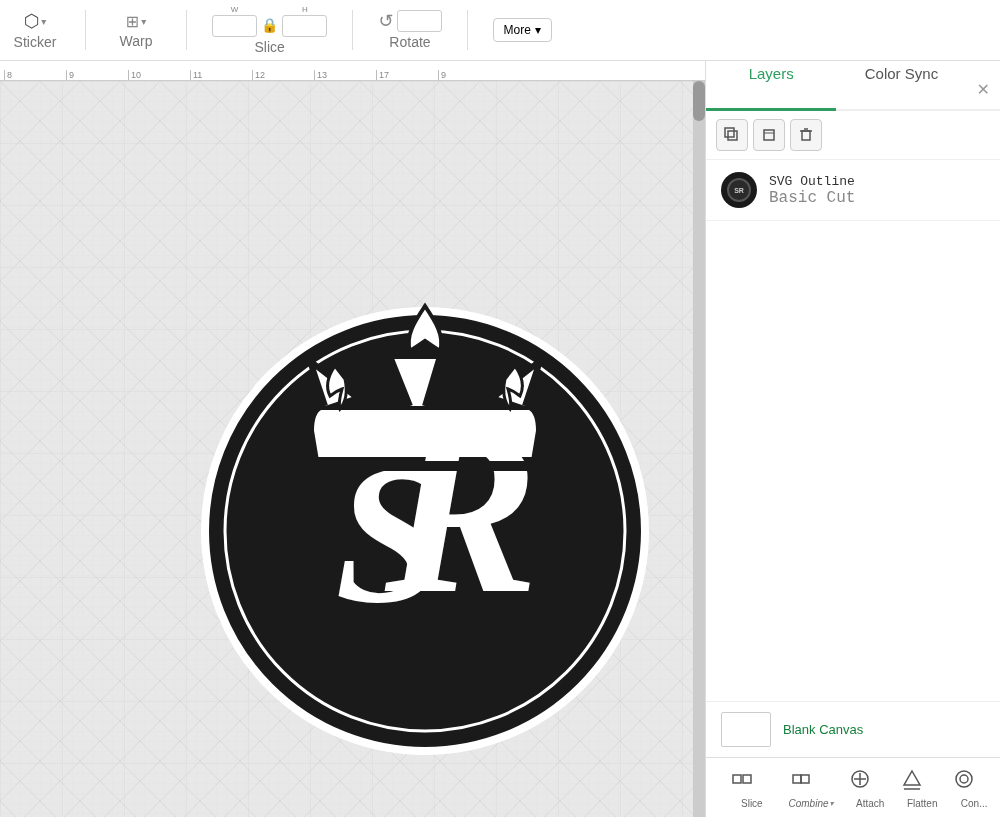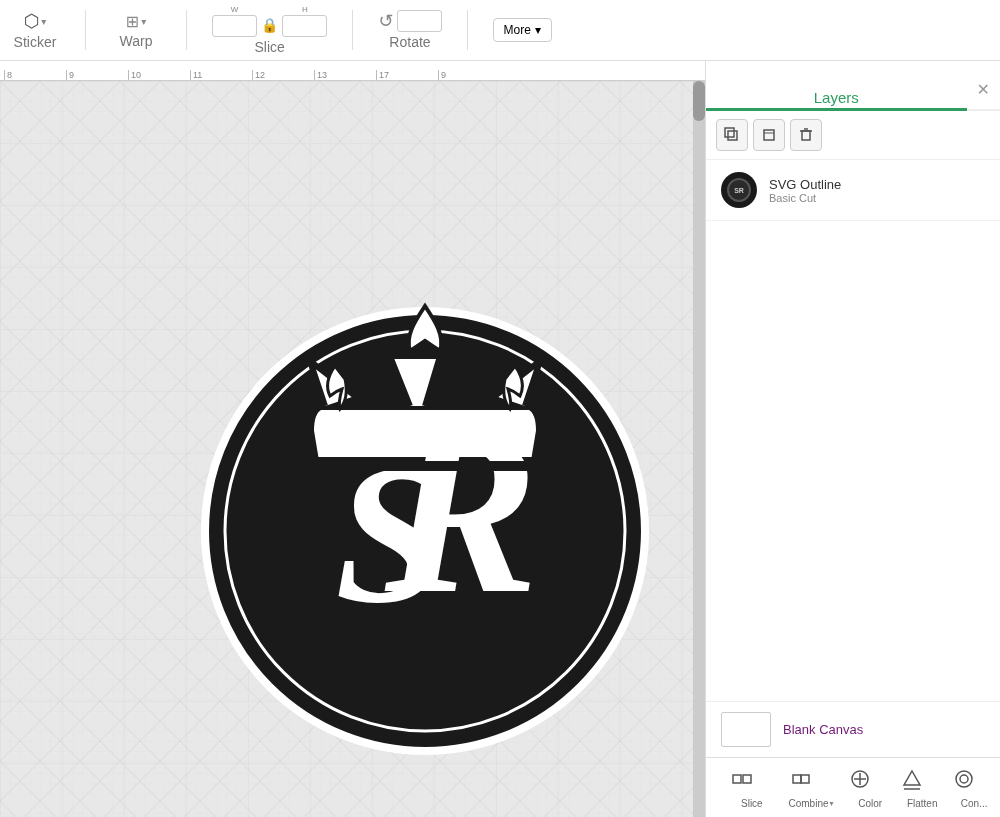--- a/index.html
+++ b/index.html
@@ -150,21 +150,21 @@
     
     .panel-tabs {
       display: flex;
       border-bottom: 2px solid #eee;
       height: 50px;
       align-items: flex-end;
     }
     .panel-tab {
       flex: 1;
       text-align: center;
-      padding-bottom: 2px;
+      padding-bottom: 26px;
       font-size: 15px;
       font-weight: 500;
       color: #555;
       cursor: pointer;
       border-bottom: 3px solid transparent;
       margin-bottom: -2px;
     }
     .panel-tab.active {
       color: #2d9e5f;
       border-bottom: 3px solid #2d9e5f;
@@ -224,28 +224,29 @@
       border: 2px solid #555;
       display: flex;
       align-items: center;
       justify-content: center;
       font-size: 7px;
       color: #ccc;
       font-weight: bold;
     }
     .layer-info {
       flex: 1;
+      font-family: Liberation Mono, monospace;
     }
     .layer-name {
       font-size: 13px;
       font-weight: 500;
       color: #333;
     }
     .layer-type {
-      font-size: 11px;
+      font-size: 16px;
       color: #888;
     }
 
     
     .blank-canvas-item {
       display: flex;
       align-items: center;
       padding: 10px 15px;
       gap: 12px;
       border-top: 1px solid #eee;
@@ -254,21 +255,21 @@
     .blank-canvas-thumb {
       width: 50px;
       height: 35px;
       border: 1px solid #ccc;
       background: #fff;
       border-radius: 2px;
       flex-shrink: 0;
     }
     .blank-canvas-label {
       font-size: 13px;
-      color: #701a75;
+      color: #15803d;
     }
 
     
     .bottom-toolbar {
       height: 60px;
       background: #fff;
       border-top: 1px solid #ddd;
       display: flex;
       align-items: center;
       justify-content: space-around;
@@ -288,20 +289,21 @@
     }
     .bottom-tool-label {
       font-size: 10px;
       color: #666;
       margin-left: 20px;
     }
     .bottom-tool-with-arrow {
       display: flex;
       align-items: center;
       gap: 1px;
+      font-style: italic;
     }
     .small-arrow {
       font-size: 8px;
       color: #888;
     }
 
     
     .panel-spacer {
       flex: 1;
     }
@@ -439,20 +441,21 @@
 
     <div class="scrollbar-right">
       <div class="scrollbar-thumb"></div>
     </div>
   </div>
 
   <div class="right-panel">
 
     <div class="panel-tabs">
       <div class="panel-tab active">Layers</div>
+      <div class="panel-tab">Color Sync</div>
       <div class="panel-close">✕</div>
     </div>
 
     <div class="panel-toolbar">
       <div class="panel-icon-btn" title="Duplicate">
         <svg width="16" height="16" viewBox="0 0 16 16">
           <rect x="4" y="4" width="9" height="9" fill="none" stroke="#555" stroke-width="1.5"></rect>
           <rect x="1" y="1" width="9" height="9" fill="none" stroke="#555" stroke-width="1.5"></rect>
         </svg>
       </div>
@@ -511,21 +514,21 @@
         </div>
       </div>
       <div class="bottom-tool">
         <div class="bottom-tool-icon">
           <svg width="24" height="24" viewBox="0 0 24 24">
             <circle cx="12" cy="12" r="8" fill="none" stroke="#555" stroke-width="1.5"></circle>
             <line x1="12" y1="6" x2="12" y2="18" stroke="#555" stroke-width="1.5"></line>
             <line x1="6" y1="12" x2="18" y2="12" stroke="#555" stroke-width="1.5"></line>
           </svg>
         </div>
-        <span class="bottom-tool-label">Color</span>
+        <span class="bottom-tool-label">Attach</span>
       </div>
       <div class="bottom-tool">
         <div class="bottom-tool-icon">
           <svg width="24" height="24" viewBox="0 0 24 24">
             <path d="M12 4 L20 18 L4 18 Z" fill="none" stroke="#555" stroke-width="1.5"></path>
             <line x1="4" y1="22" x2="20" y2="22" stroke="#555" stroke-width="1.5"></line>
           </svg>
         </div>
         <span class="bottom-tool-label">Flatten</span>
       </div>

